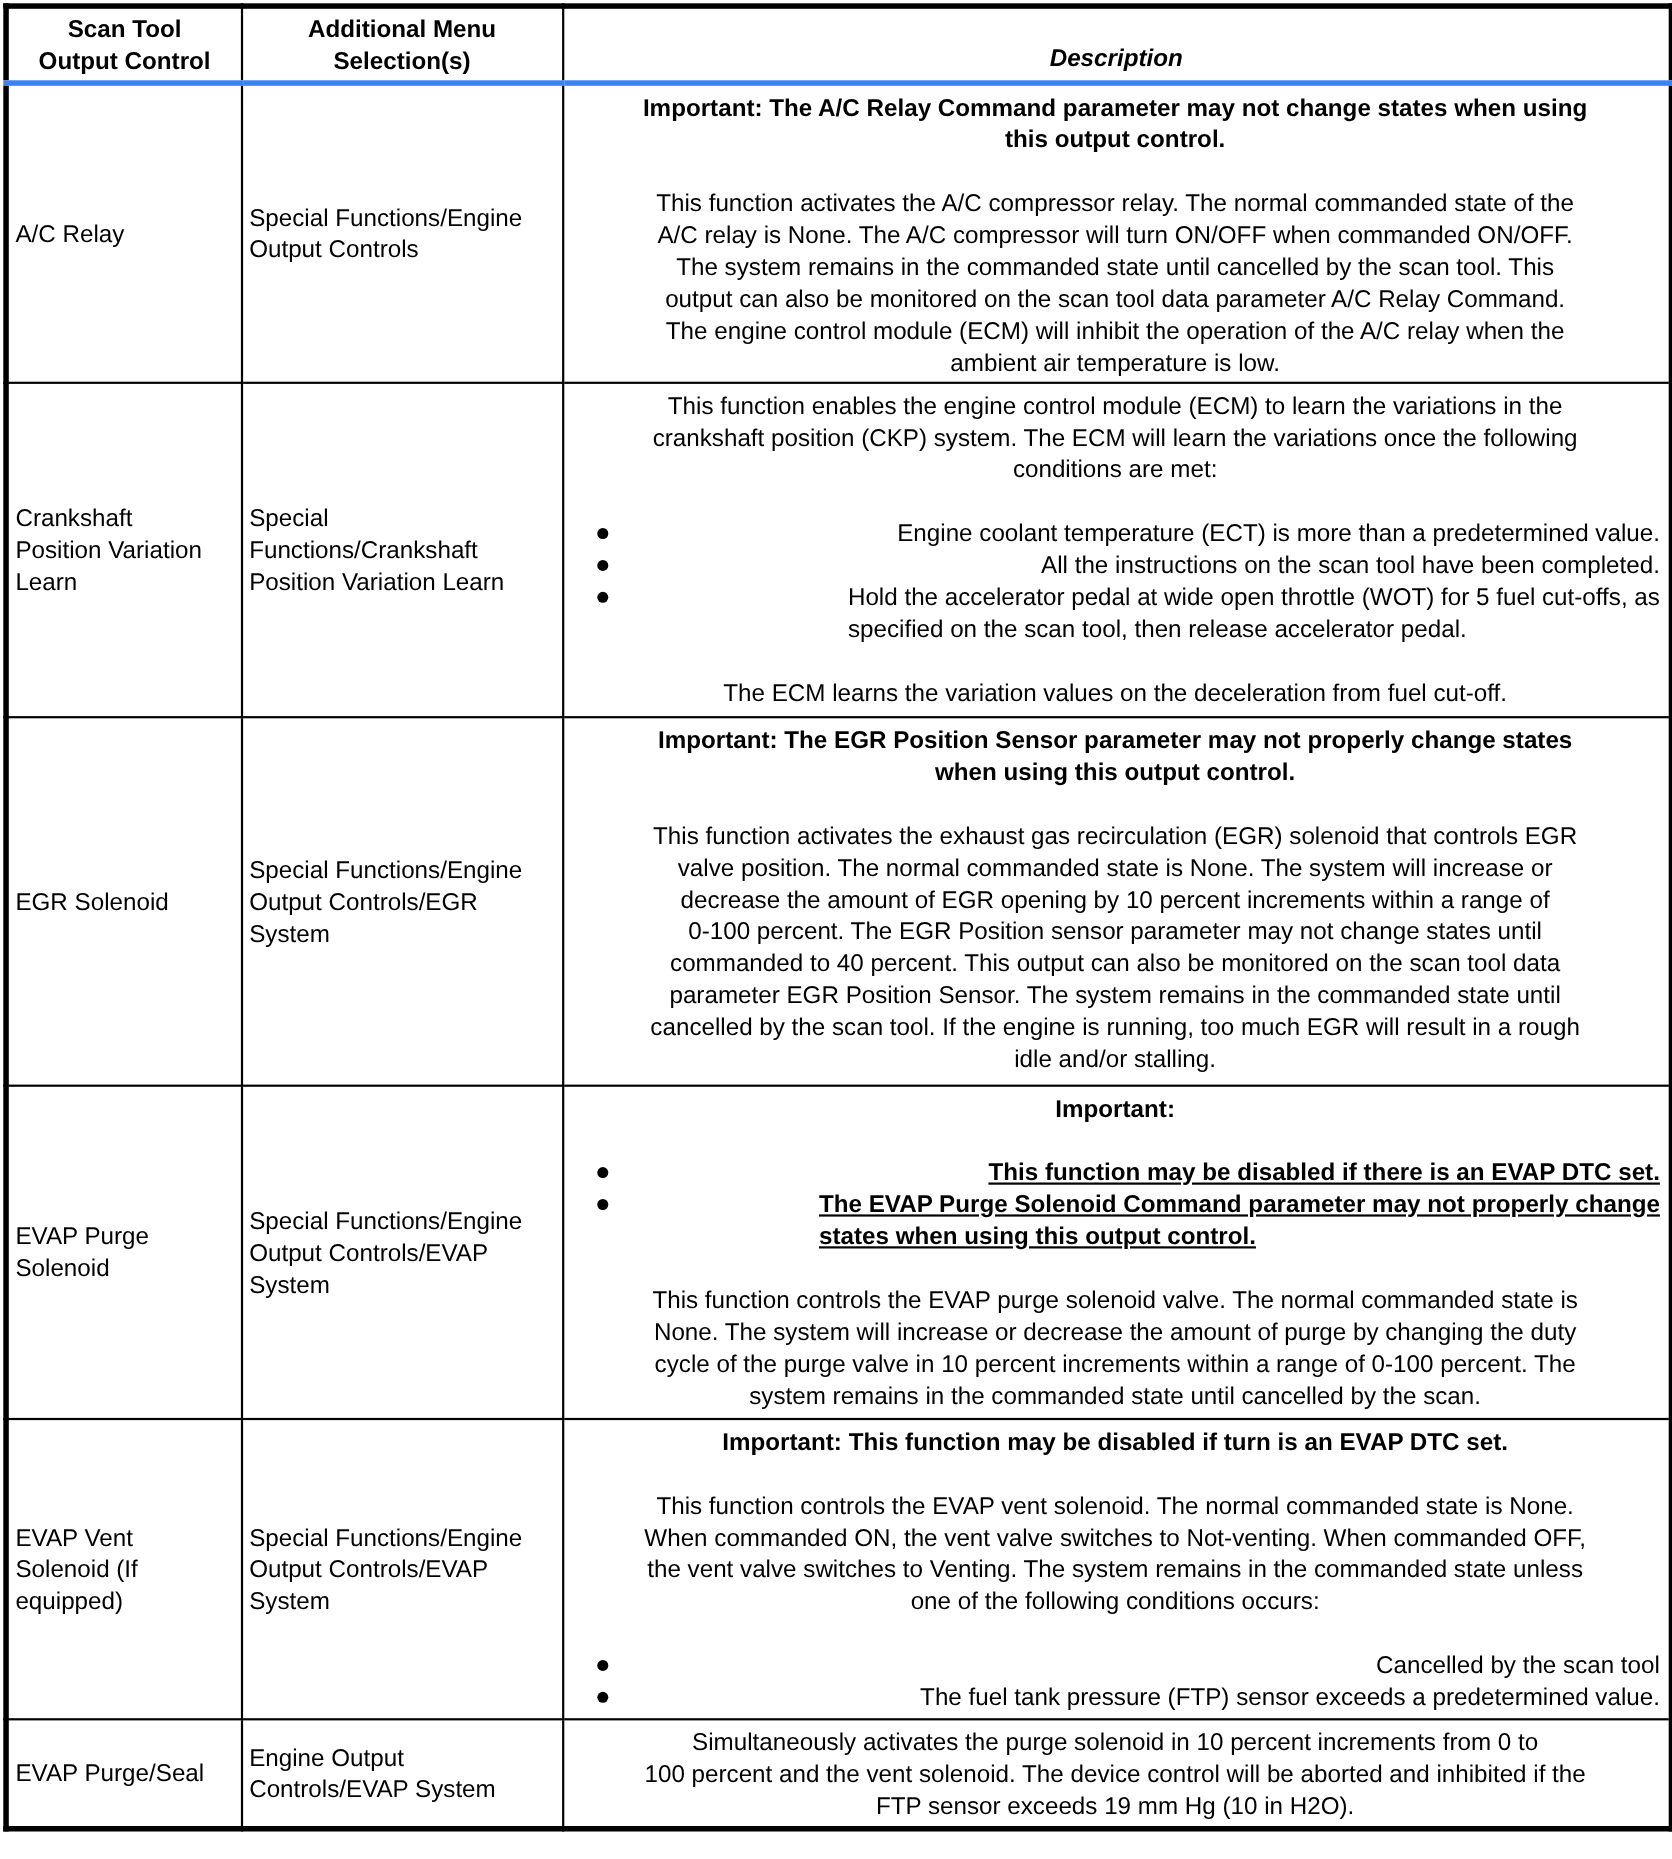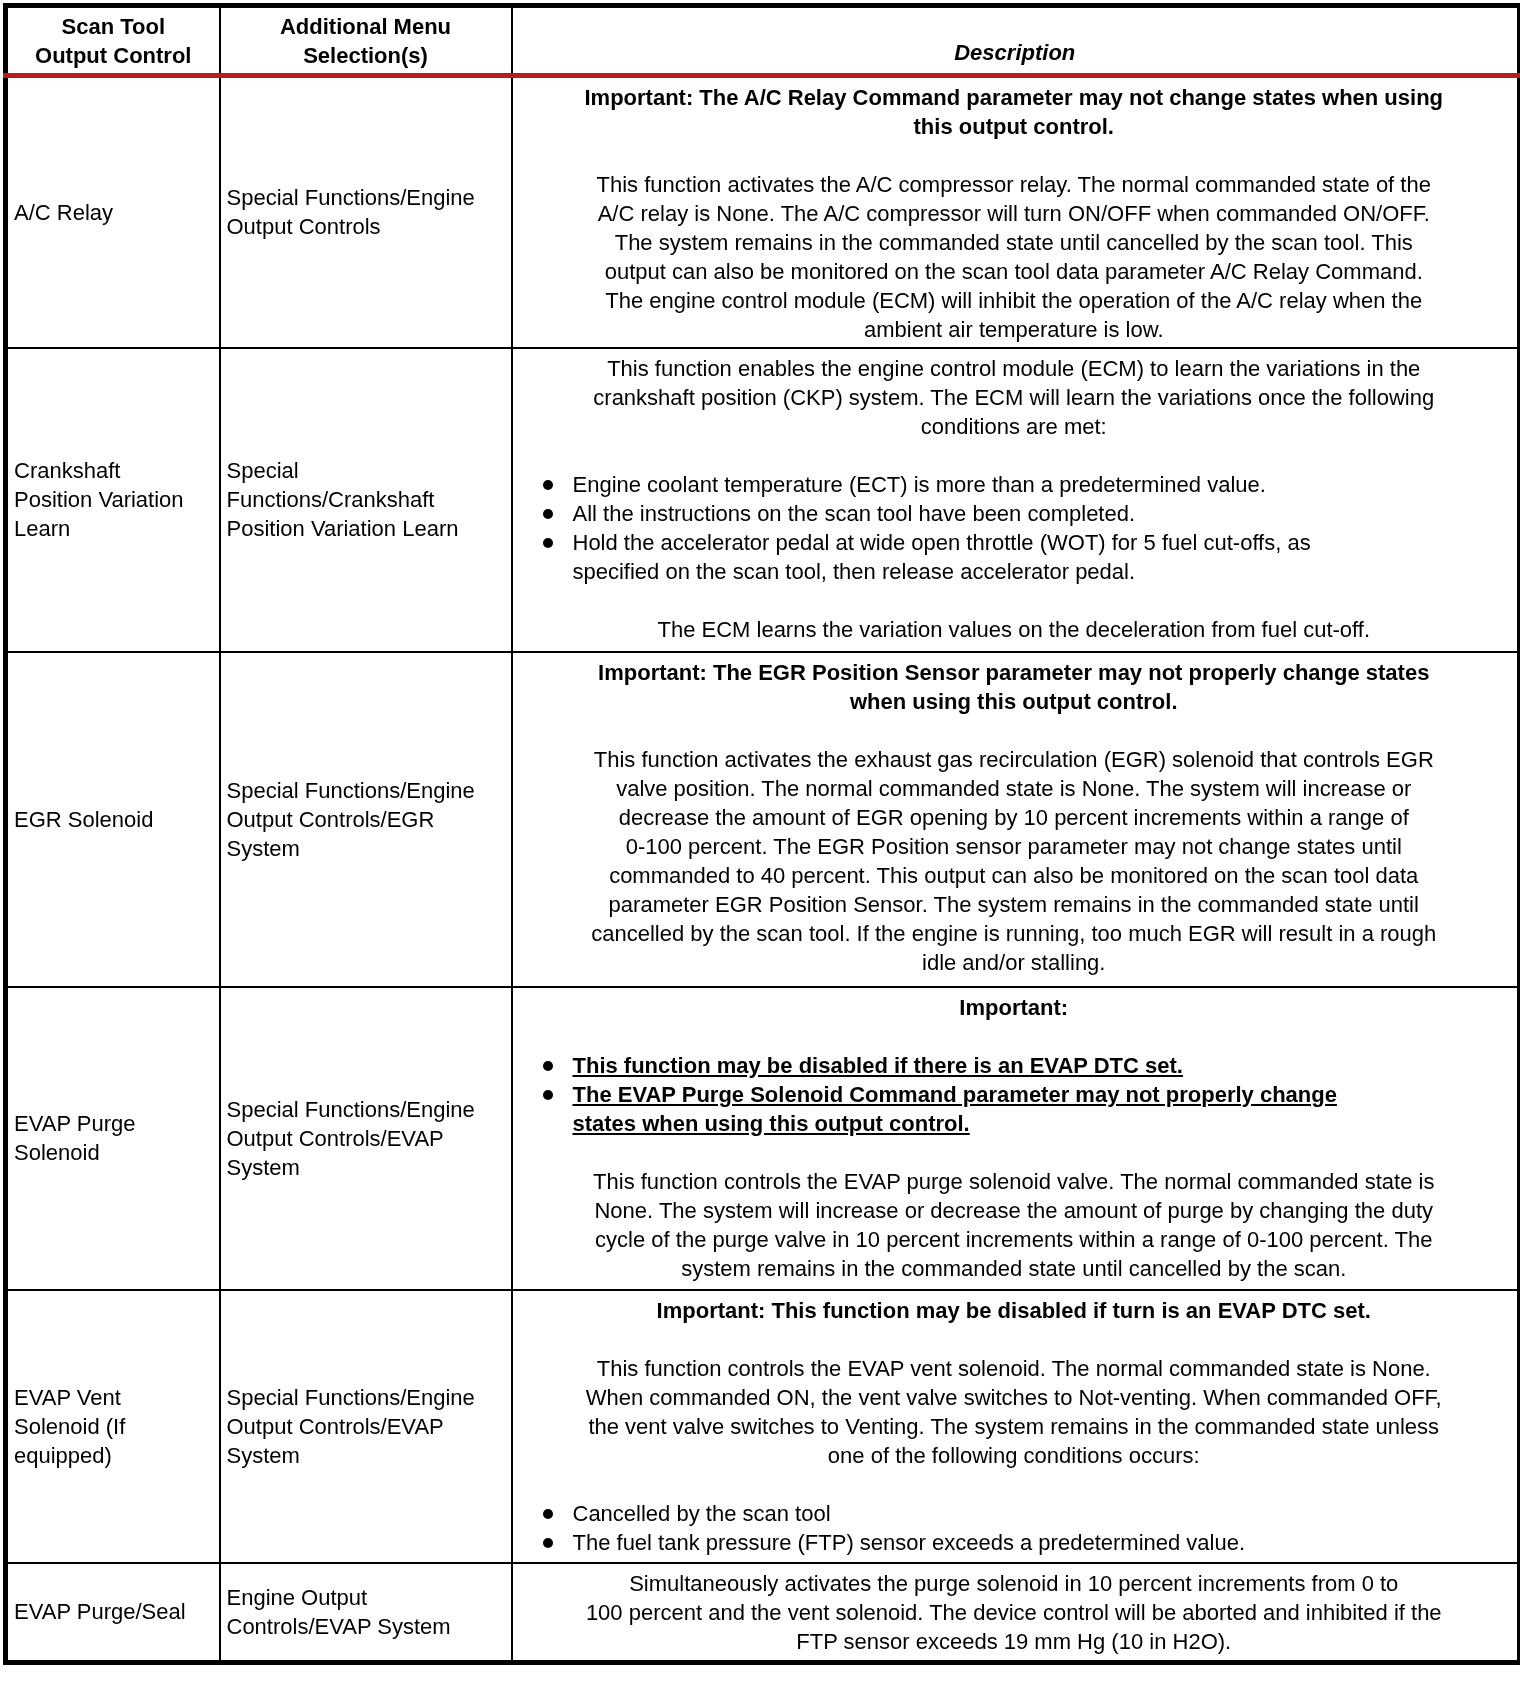--- a/index.html
+++ b/index.html
@@ -27,21 +27,21 @@
     width: 1514px;
     border: 5px solid #000000;
   }
   th, td {
     border: 2px solid #000000;
     box-sizing: border-box;
     font-size: 22px;
     line-height: 29px;
     overflow: hidden;
   }
-  thead th { border-bottom: 5px solid #b91c1c; }
+  thead th { border-bottom: 5px solid #3b82f6; }
   thead tr { height: 70px; }
   th {
     font-weight: bold;
     text-align: center;
     vertical-align: middle;
     white-space: pre-line;
     padding: 2px 4px;
   }
   th.h-bot {
     vertical-align: bottom;
@@ -67,20 +67,21 @@
   .important { font-weight: bold; }
   .mt { margin-top: 29px !important; }
   ul.blist {
     list-style: none;
     margin: 0 0 0 0;
     padding: 0 0 0 24px;
   }
   ul.blist li {
     display: flex;
     align-items: flex-start;
+    justify-content: space-between;
   }
   ul.blist.bold li { font-weight: bold; text-decoration: underline; }
   .blt {
     flex: none;
     width: 10px;
     height: 10px;
     border-radius: 50%;
     background: #000000;
     margin: 10px 20px 0 0;
   }

